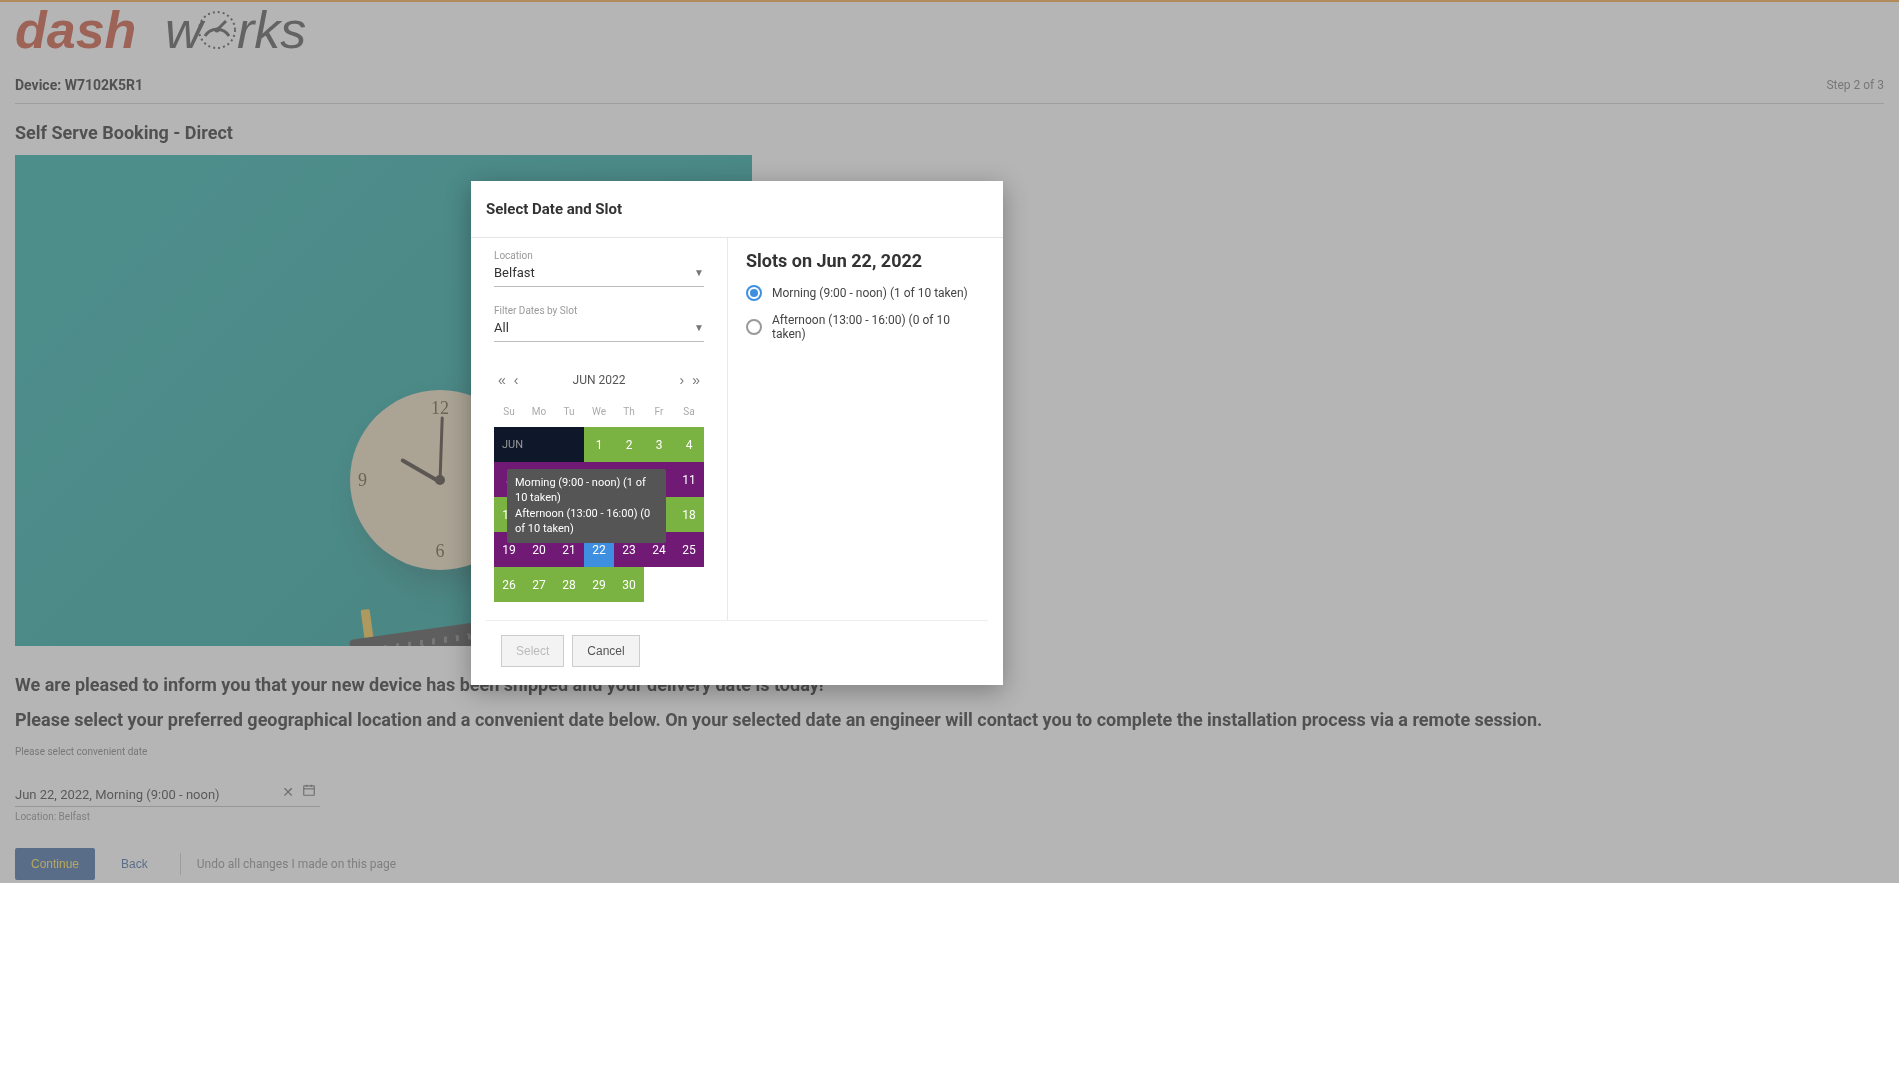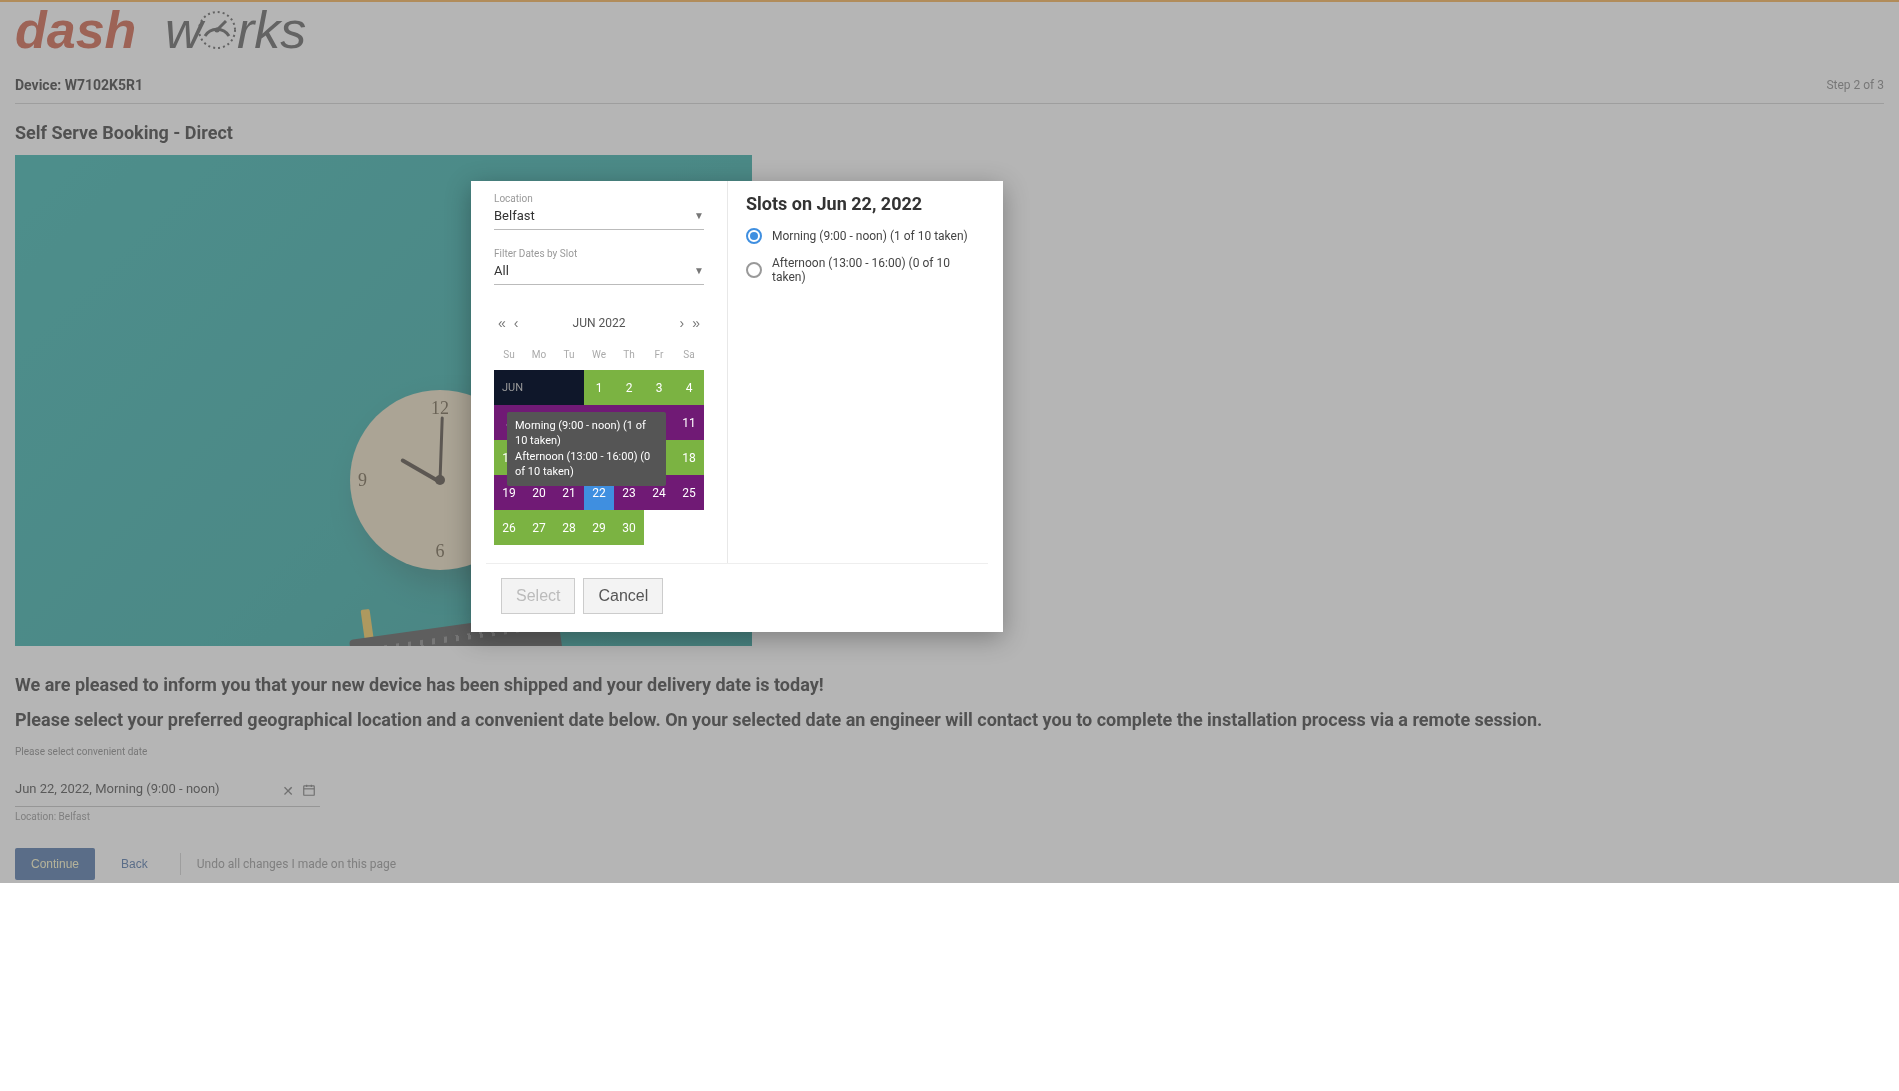--- a/index.html
+++ b/index.html
@@ -24,27 +24,27 @@
 .clock .hh{width:45px;height:4px;transform:rotate(-150deg)}
 .clock .mh{width:65px;height:3px;transform:rotate(-88deg)}
 .clock .pin{position:absolute;width:10px;height:10px;background:#3a3024;border-radius:50%;left:50%;top:50%;transform:translate(-50%,-50%)}
 .pencil{position:absolute;width:280px;height:9px;background:#f0c040;left:350px;top:450px;transform:rotate(82deg);transform-origin:left center;border-radius:2px}
 .pencil::after{content:"";position:absolute;right:-16px;top:-2px;border-left:16px solid #e8d9b8;border-top:6px solid transparent;border-bottom:6px solid transparent}
 .notebook{position:absolute;width:210px;height:100px;background:#3e3e3e;left:340px;top:470px;transform:rotate(-8deg);border-radius:4px}
 .notebook::after{content:"";position:absolute;top:10px;left:10px;right:10px;height:6px;background:repeating-linear-gradient(90deg,#777 0 3px,transparent 3px 12px)}
 .msg{font-size:18px;font-weight:700;color:#222;margin:26px 0 10px;line-height:1.4}
 .form-row{margin-top:14px}
 .field-label{font-size:10px;color:#777;margin-bottom:20px}
-.date-field{display:flex;align-items:flex-start;width:305px;border-bottom:1px solid #bbb;padding:4px 0}
+.date-field{display:flex;align-items:flex-end;width:305px;border-bottom:1px solid #bbb;padding:4px 0}
 .date-field .val{flex:1;font-size:13px;color:#333}
 .date-field .icon-btn{background:none;border:none;cursor:pointer;padding:2px 4px;color:#666;font-size:14px}
 .hint{font-size:10px;color:#888;margin-top:4px}
 .actions{display:flex;align-items:center;margin-top:26px;gap:0}
 .btn{font-size:12px;padding:9px 16px;border-radius:2px;border:none;cursor:pointer}
-.btn-primary{background:#355f9c;color:#fef9c3}
+.btn-primary{background:#355f9c;color:#fde047}
 .btn-text{background:none;color:#355f9c;margin-left:10px}
 .divider{width:1px;height:22px;background:#ccc;margin:0 16px}
 .link-undo{font-size:12px;color:#888;cursor:pointer}
 .overlay{position:absolute;inset:0;background:rgba(120,120,120,.55)}
 .modal{position:absolute;width:532px;left:471px;top:181px;background:#fff;box-shadow:0 6px 24px rgba(0,0,0,.3)}
 .modal-header{padding:19px 15px;font-size:15px;font-weight:700;color:#333;border-bottom:1px solid #e5e5e5}
 .modal-body{display:flex}
 .left-col{width:257px;border-right:1px solid #e8e8e8;padding:12px 23px 18px}
 .right-col{flex:1;padding:12px 18px}
 .select-field{margin-bottom:18px}
@@ -65,21 +65,21 @@
 .cal-cell.sel{background:#3f8fe0;color:#fff;cursor:pointer;position:relative}
 .cal-cell.sel::before{content:"";position:absolute;top:-6px;left:50%;transform:translateX(-50%);border-left:6px solid transparent;border-right:6px solid transparent;border-top:6px solid #555}
 .tooltip{position:absolute;background:#555;color:#fff;font-size:11px;padding:6px 8px;border-radius:2px;left:13px;top:67px;width:159px;line-height:1.4;z-index:5}
 .slots-title{font-size:18px;font-weight:700;color:#333;margin-bottom:14px}
 .radio-row{display:flex;align-items:center;gap:10px;margin-bottom:12px;cursor:pointer}
 .radio{width:16px;height:16px;border:2px solid #999;border-radius:50%;display:flex;align-items:center;justify-content:center;flex-shrink:0}
 .radio.checked{border-color:#3f8fe0}
 .radio.checked::after{content:"";width:8px;height:8px;background:#3f8fe0;border-radius:50%}
 .radio-label{font-size:12px;color:#444}
 .modal-footer{padding:14px 15px 18px;border-top:1px solid #eee;margin:0 15px;display:flex;gap:8px}
-.mbtn{font-size:16px;padding:8px 14px;border:1px solid #ccc;background:#f3f3f3;cursor:pointer;color:#555}
+.mbtn{font-size:12px;padding:8px 14px;border:1px solid #ccc;background:#f3f3f3;cursor:pointer;color:#555}
 .mbtn:disabled{color:#bbb;cursor:not-allowed}
 </style>
 </head>
 <body>
 
 <div class="page">
   <div class="topbar"></div>
   <div class="header">
     <div class="logo">
       <svg width="360" height="64" viewBox="0 0 360 64">
@@ -141,20 +141,21 @@
       <button class="btn btn-primary">Continue</button>
       <button class="btn btn-text">Back</button>
       <div class="divider"></div>
       <span class="link-undo">Undo all changes I made on this page</span>
     </div>
   </div>
 
   <div class="overlay"></div>
 
   <div class="modal">
+    <div class="modal-header">Select Date and Slot</div>
     <div class="modal-body">
       <div class="left-col">
         <div class="select-field">
           <div class="select-label">Location</div>
           <div class="select-box">
             <span class="val">Belfast</span>
             <span class="caret">▼</span>
           </div>
         </div>
         <div class="select-field">

